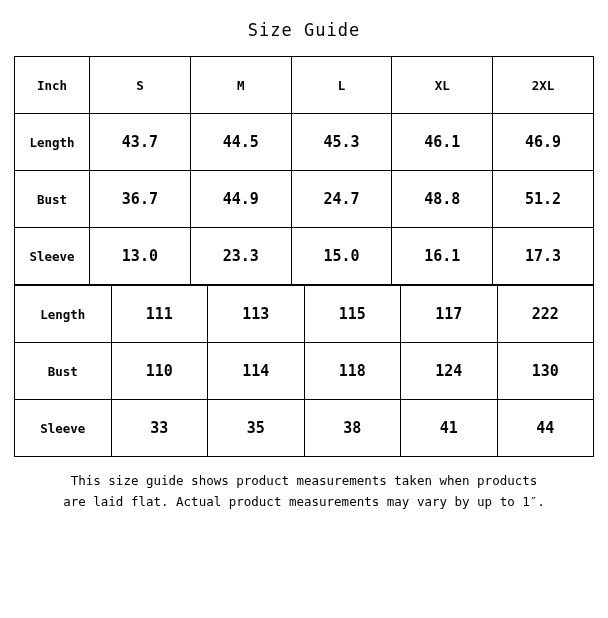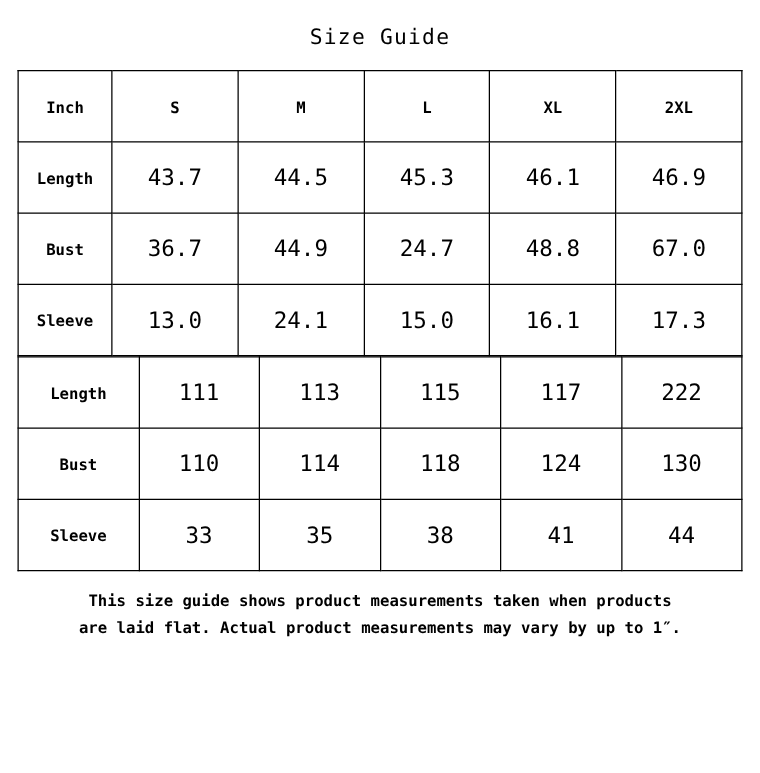--- a/index.html
+++ b/index.html
@@ -36,24 +36,24 @@
   }
   table.size-table {
     width: 100%;
     border-collapse: collapse;
     table-layout: fixed;
   }
   table.size-table td,
   table.size-table th {
     border: 1px solid #000000;
     text-align: center;
-    font-size: 18px;
+    font-size: 15px;
     height: 56px;
     font-family: "DejaVu Sans Mono", monospace;
-    font-weight: normal;
+    font-weight: bold;
     padding: 0;
   }
   table.size-table .unit-cell,
   table.size-table .row-label {
     font-weight: bold;
     font-size: 12.5px;
   }
   table.size-table .hdr-size {
     font-weight: bold;
     font-size: 12.5px;
@@ -63,21 +63,21 @@
     height: 38px;
   }
   .footnote {
     margin-top: auto;
     text-align: center;
     font-size: 12.5px;
     line-height: 1.65;
     padding: 14px 10px 16px 10px;
     font-family: "DejaVu Sans Mono", monospace;
   }
-  .footnote div { white-space: nowrap; font-weight: bold; }
+  .footnote div { white-space: nowrap; }
 </style>
 </head>
 <body>
 
 <div class="page">
 
   <div class="title">Size Guide</div>
 
   <div class="table-wrap">
     <table class="size-table">
@@ -97,26 +97,26 @@
           <td>45.3</td>
           <td>46.1</td>
           <td>46.9</td>
         </tr>
         <tr>
           <td class="row-label">Bust</td>
           <td>36.7</td>
           <td>44.9</td>
           <td>24.7</td>
           <td>48.8</td>
-          <td>67.0</td>
+          <td>51.2</td>
         </tr>
         <tr>
           <td class="row-label">Sleeve</td>
           <td>13.0</td>
-          <td>24.1</td>
+          <td>23.3</td>
           <td>15.0</td>
           <td>16.1</td>
           <td>17.3</td>
         </tr>
       </tbody>
     </table>
   </div>
 
   <div class="spacer"></div>
 

